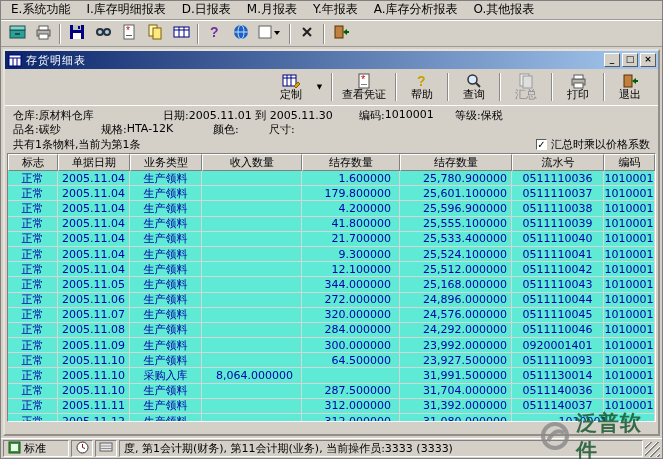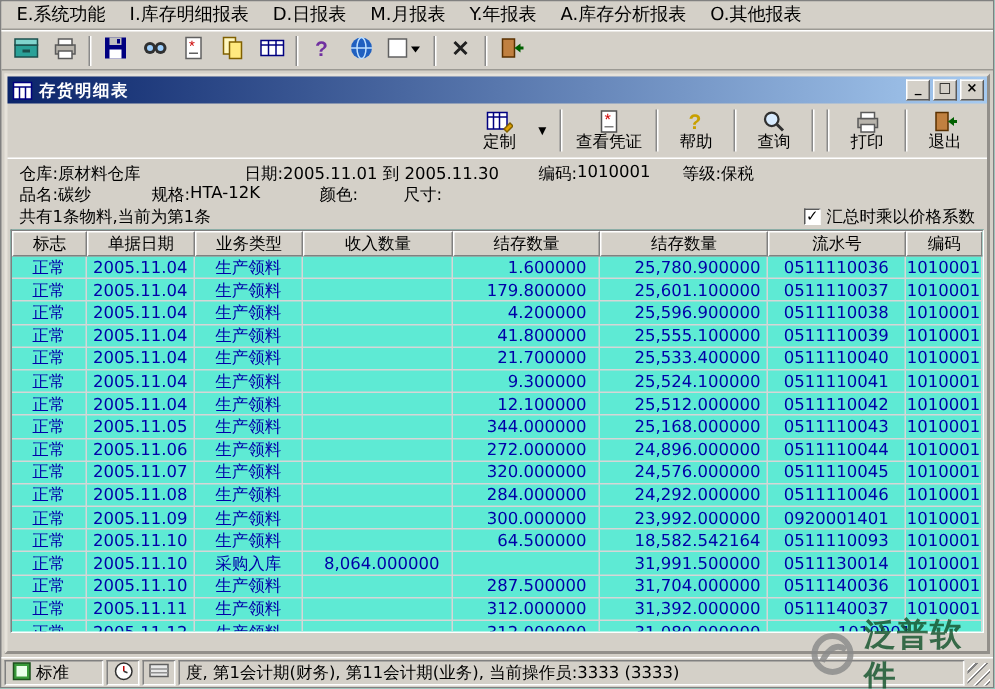--- a/index.html
+++ b/index.html
@@ -11,21 +11,21 @@
   .menu-item{padding:1px 8px 2px 8px;font-size:12px;white-space:nowrap;cursor:default}
   
   .toolbar-main{height:27px;display:flex;align-items:center;padding:1px 3px;background:#d4d0c8;border-top:1px solid #fff;border-bottom:1px solid #9c9a94}
   .tbtn{width:26px;height:23px;display:flex;align-items:center;justify-content:center;border:1px solid transparent}
   .tbtn.wide{width:32px}
   .vsep{width:2px;height:20px;border-left:1px solid #8a8a8a;border-right:1px solid #fff;margin:0 3px}
   
   .child{flex:1;display:flex;flex-direction:column;margin:2px;border:2px outset #e6e2da;background:#d4d0c8;min-height:0}
   .titlebar{height:18px;flex:0 0 18px;display:flex;align-items:center;padding:0 2px;background:linear-gradient(90deg,#0a246a,#a6caf0);color:#fff}
   .title-icon{width:15px;height:14px;display:flex;align-items:center;justify-content:center}
-  .title-text{flex:1;margin-left:4px;font-weight:bold;font-size:11px;letter-spacing:1px}
+  .title-text{flex:1;margin-left:4px;font-weight:normal;font-size:11px;letter-spacing:1px}
   .wbtn{width:16px;height:14px;margin-left:2px;background:#d4d0c8;border:1px solid;border-color:#fff #5a5a5a #5a5a5a #fff;color:#000;font-size:9px;line-height:11px;text-align:center;font-weight:bold}
   
   .child-toolbar{height:36px;flex:0 0 36px;display:flex;align-items:center;justify-content:flex-end;padding:2px 8px 2px 2px;gap:2px}
   .ctb{display:flex;flex-direction:column;align-items:center;justify-content:center;min-width:40px;height:32px;padding:1px 3px;border:1px solid transparent;cursor:default}
   .ctb .clbl{font-size:11px;line-height:12px;white-space:nowrap}
   .ctb.narrow{min-width:13px;padding:0}
   .ctb .arrow{font-size:7px}
   .ctb.disabled .clbl{color:#8a8a8a}
   .cic{height:16px;display:flex;align-items:center}
   .vsep.tall{height:28px}
@@ -228,20 +228,29 @@
       <div class="ctb">
         <span class="cic">
             <svg width="16" height="16">
               <circle cx="6.5" cy="6.5" r="4.5" fill="#d9ecff" stroke="#303030" stroke-width="1.5"></circle>
               <line x1="10" y1="10" x2="14" y2="14" stroke="#303030" stroke-width="2"></line>
             </svg>
           </span>
         <span class="clbl">查询</span>
       </div>
       <div class="vsep tall"></div>
+      <div class="ctb disabled">
+        <span class="cic">
+            <svg width="16" height="16">
+              <rect x="2" y="1" width="9" height="12" fill="#ececec" stroke="#9a9a9a"></rect>
+              <rect x="5" y="3" width="9" height="12" fill="#dedede" stroke="#9a9a9a"></rect>
+            </svg>
+          </span>
+        <span class="clbl">汇总</span>
+      </div>
       <div class="vsep tall"></div>
       <div class="ctb">
         <span class="cic">
             <svg width="17" height="16">
               <rect x="2" y="6" width="13" height="6" fill="#b8b4ac" stroke="#5a5a5a"></rect>
               <rect x="4" y="2" width="9" height="4" fill="#fff" stroke="#5a5a5a"></rect>
               <rect x="4" y="10" width="9" height="5" fill="#fff" stroke="#5a5a5a"></rect>
             </svg>
           </span>
         <span class="clbl">打印</span>
@@ -437,21 +446,21 @@
             <div class="cell c6">23,992.000000</div>
             <div class="cell c7">0920001401</div>
             <div class="cell c8">1010001</div>
           </div>
           <div class="trow">
             <div class="cell c1">正常</div>
             <div class="cell c2">2005.11.10</div>
             <div class="cell c3">生产领料</div>
             <div class="cell c4"></div>
             <div class="cell c5">64.500000</div>
-            <div class="cell c6">18,582.542164</div>
+            <div class="cell c6">23,927.500000</div>
             <div class="cell c7">0511110093</div>
             <div class="cell c8">1010001</div>
           </div>
           <div class="trow">
             <div class="cell c1">正常</div>
             <div class="cell c2">2005.11.10</div>
             <div class="cell c3">采购入库</div>
             <div class="cell c4">8,064.000000</div>
             <div class="cell c5"></div>
             <div class="cell c6">31,991.500000</div>

